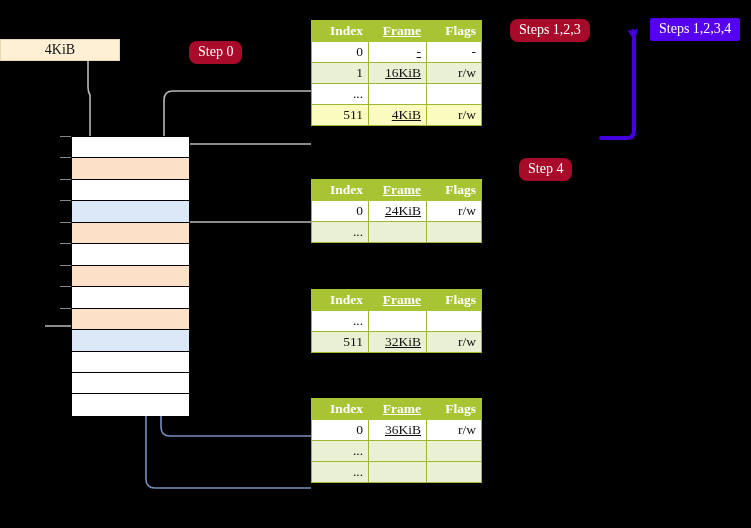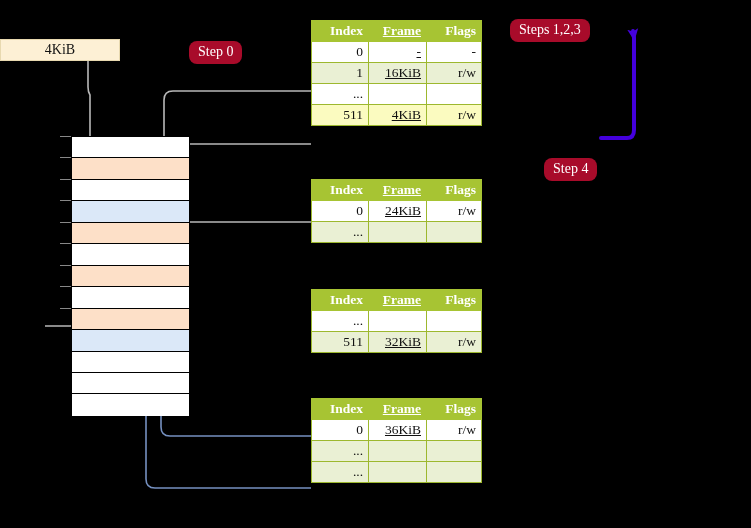--- a/index.html
+++ b/index.html
@@ -19,21 +19,21 @@
     padding:4px 9px 5px 9px;
     border-radius:8px;
     white-space:nowrap;
   }
   .badge.red{background:#a80b2a;}
   .badge.blue{background:#5500ee;border-radius:2px;}
 
   #step0{left:189px;top:41px;}
   #steps123{left:510px;top:19px;}
   #steps1234{left:650px;top:18px;}
-  #step4{left:544px;top:158px;}
+  #step4{left:519px;top:158px;}
 
   
   #kib-box{
     position:absolute;left:0px;top:39px;width:120px;height:22px;
     background:#fdf0d5;border:1px solid #e8d9b0;
     color:#111;font-size:14px;
     display:flex;align-items:center;justify-content:center;
     box-sizing:border-box;
   }
 
@@ -133,20 +133,21 @@
   <div class="tick" style="top:265px"></div>
   <div class="tick" style="top:286px"></div>
   <div class="tick" style="top:308px"></div>
 
   <div id="kib-box">
     <span>4KiB</span>
   </div>
 
   <div class="badge red" id="step0">Step 0</div>
   <div class="badge red" id="steps123">Steps 1,2,3</div>
+  <div class="badge blue" id="steps1234">Steps 1,2,3,4</div>
   <div class="badge red" id="step4">Step 4</div>
 
   <div id="memcol">
       <div class="mrow"></div>
       <div class="mrow orange"></div>
       <div class="mrow"></div>
       <div class="mrow blue"></div>
       <div class="mrow orange"></div>
       <div class="mrow"></div>
       <div class="mrow orange"></div>

